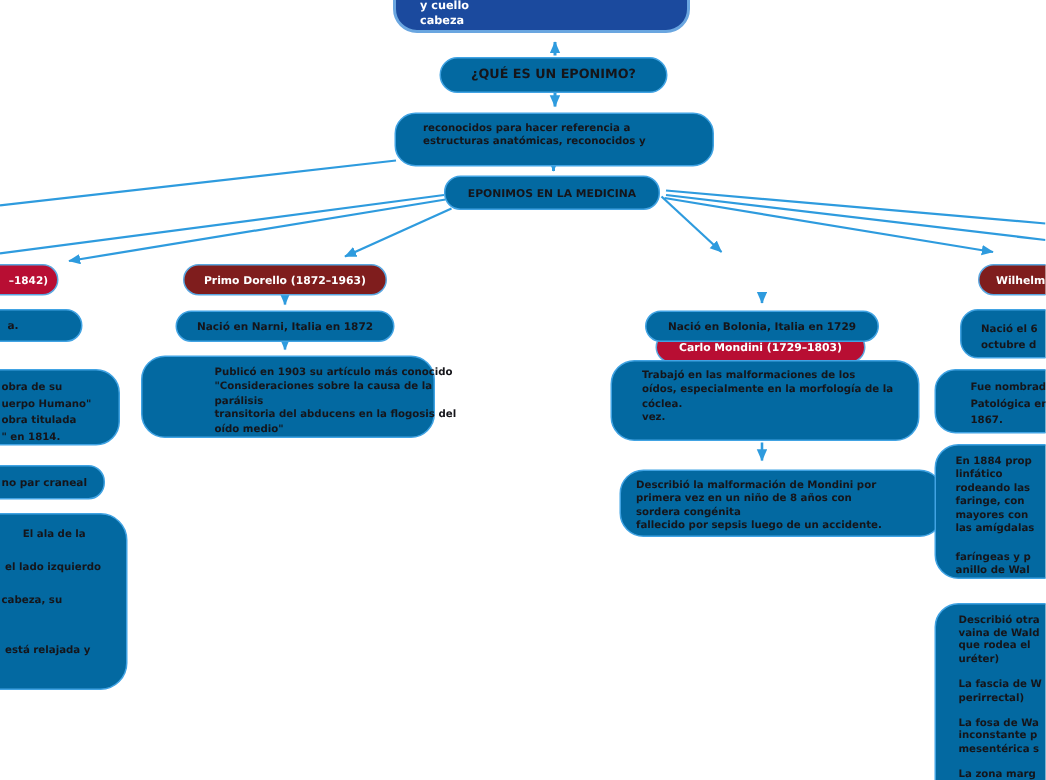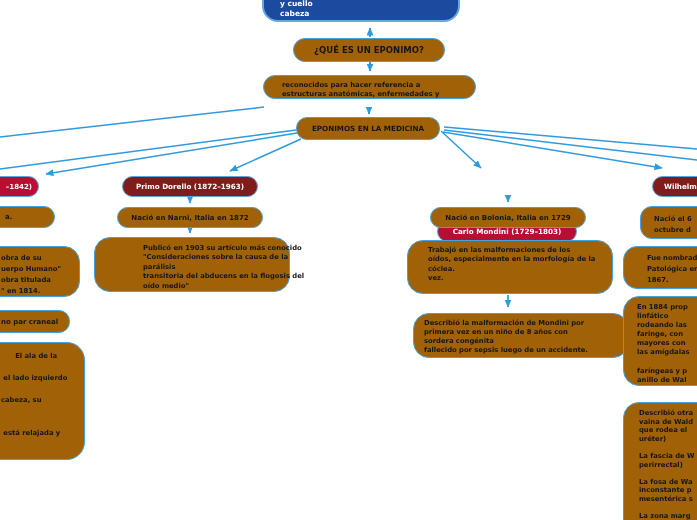--- a/index.html
+++ b/index.html
@@ -1,21 +1,21 @@
 <!DOCTYPE html>
 <html><head>
 <meta charset="utf-8">
 <style>
   html,body{margin:0;padding:0;}
   body{
     width:697px;height:520px;position:relative;overflow:hidden;background:#ffffff;
     font-family:"DejaVu Sans","Liberation Sans",sans-serif;
   }
   .node{
-    position:absolute;box-sizing:border-box;background:#a16207;
+    position:absolute;box-sizing:border-box;background:#0369a1;
     border:1.6px solid #41a3e3;z-index:2;color:#15151a;
   }
   .topic{
     position:absolute;box-sizing:border-box;z-index:2;color:#ffffff;
     border:1.5px solid #5aa7e0;border-radius:11px;
     display:flex;align-items:center;justify-content:center;
     font-weight:bold;font-size:7.2px;
   }
   .crimson{background:#b80e33;}
   .orange{background:#7f1d1d;}
@@ -25,21 +25,21 @@
   }
   .lines{white-space:pre;font-weight:bold;font-size:6.8px;color:#15151a;}
   .lines div{min-height:1em;}
   #connectors{position:absolute;left:0;top:0;z-index:1;}
   #root-topic{
     left:262px;top:-30px;width:198px;height:52px;position:absolute;box-sizing:border-box;
     background:#1b4a9e;border:2px solid #6aa6e0;border-radius:16px;z-index:2;
   }
   #root-topic .lines{color:#ffffff;font-size:7.5px;line-height:10px;padding:27px 0 0 16px;}
   #question{left:293px;top:38px;width:152px;height:24px;border-radius:12px;font-size:8.5px;font-weight:bold;}
-  #definition{left:263px;top:75px;width:213px;height:24px;border-radius:14px;}
+  #definition{left:263px;top:75px;width:213px;height:36px;border-radius:14px;}
   #definition .lines{padding:5px 0 0 18px;line-height:9.2px;}
   #hub{left:296px;top:117px;width:144px;height:23px;border-radius:11px;font-size:7.2px;font-weight:bold;}
   #topic-left{left:-10px;top:176px;width:49px;height:21px;justify-content:flex-end;padding-right:6px;font-size:7px;}
   #left-note{left:-30px;top:206px;width:85px;height:22px;justify-content:flex-start;padding-left:34px;}
   #left-work{left:-140px;top:246px;width:220px;height:51px;border-radius:16px;}
   #left-work .lines{padding:6px 0 0 140px;line-height:11px;}
   #left-nerve{left:-60px;top:310px;width:130px;height:23px;justify-content:flex-start;padding-left:60px;}
   #left-detail{left:-150px;top:342px;width:235px;height:118px;border-radius:18px;}
   #left-detail .lines{padding:8px 0 0 150px;line-height:11px;}
   #dorello-topic{left:122px;top:176px;width:136px;height:21px;}
@@ -93,21 +93,21 @@
 
 <div id="root-topic">
   <div class="lines"><div>y cuello</div><div>cabeza</div></div>
 </div>
 
 <div id="question" class="node oneline">
   <span>¿QUÉ ES UN EPONIMO?</span>
 </div>
 
 <div id="definition" class="node">
-  <div class="lines"><div>reconocidos para hacer referencia a</div><div>estructuras anatómicas, enfermedades y</div></div>
+  <div class="lines"><div>reconocidos para hacer referencia a</div><div>estructuras anatómicas, reconocidos y</div></div>
 </div>
 
 <div id="hub" class="node oneline">
   <span>EPONIMOS EN LA MEDICINA</span>
 </div>
 
 <div id="topic-left" class="topic crimson">
   <span>–1842)</span>
 </div>
 <div id="left-note" class="node oneline">

